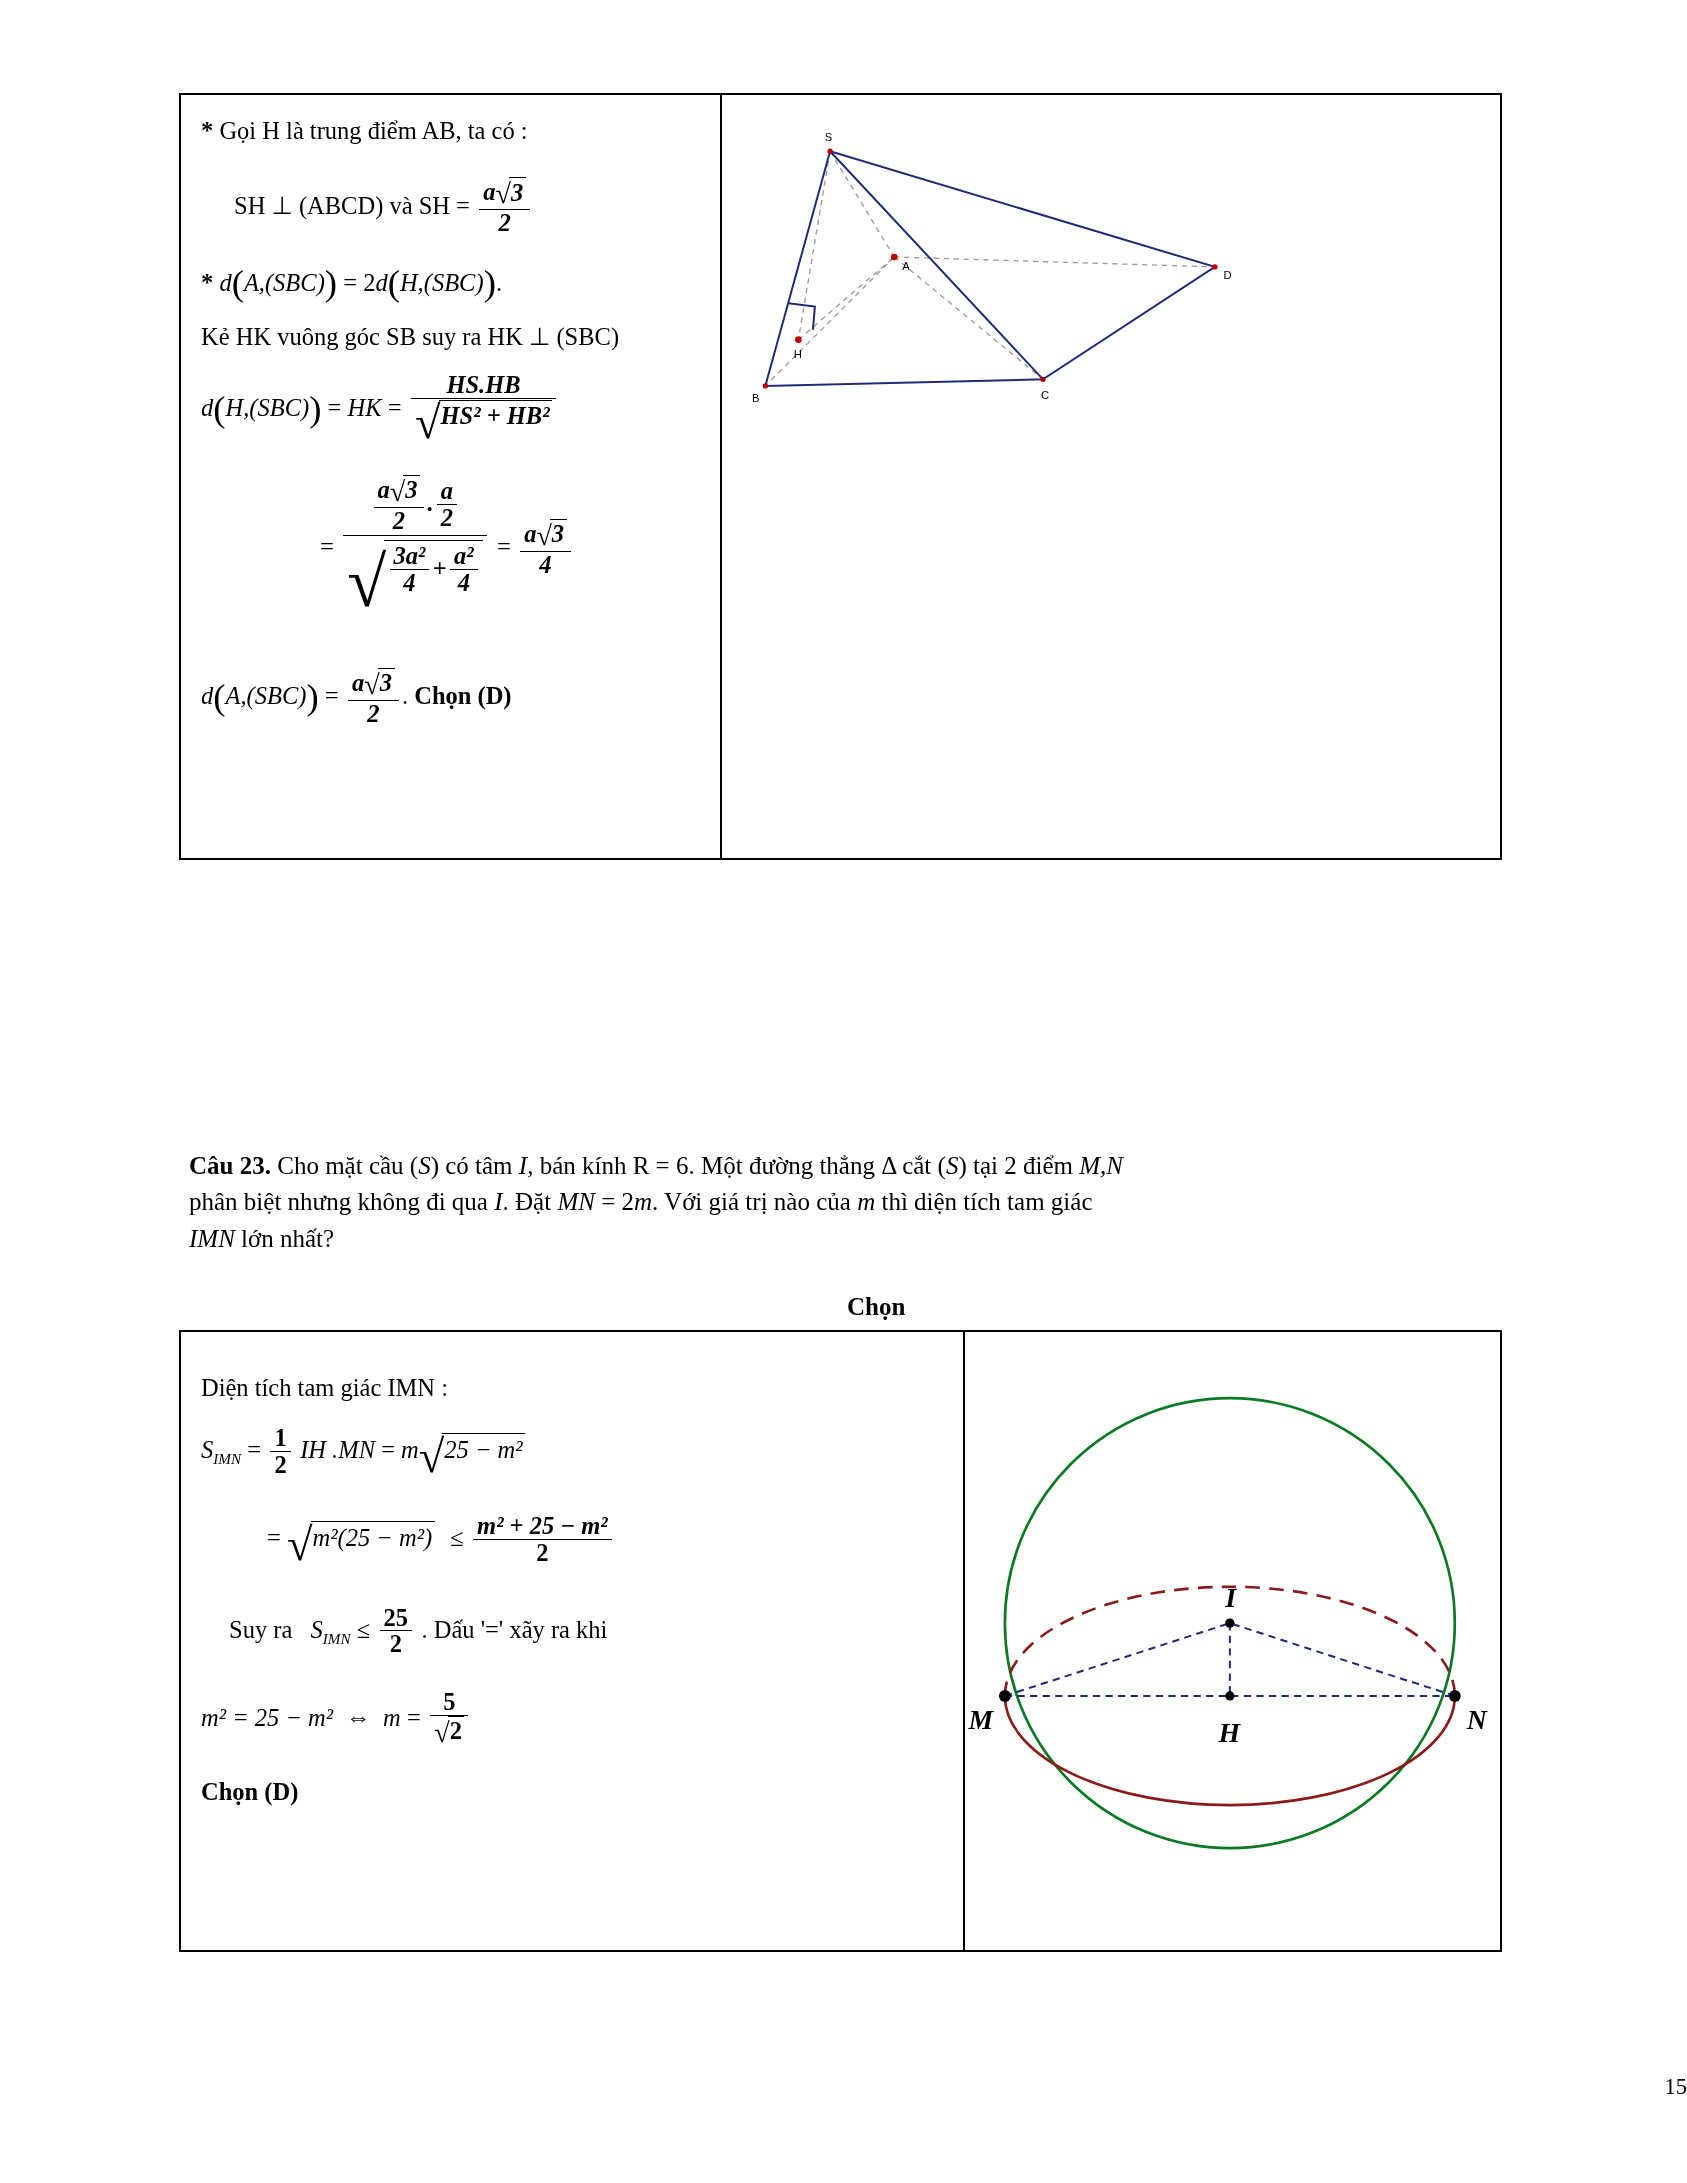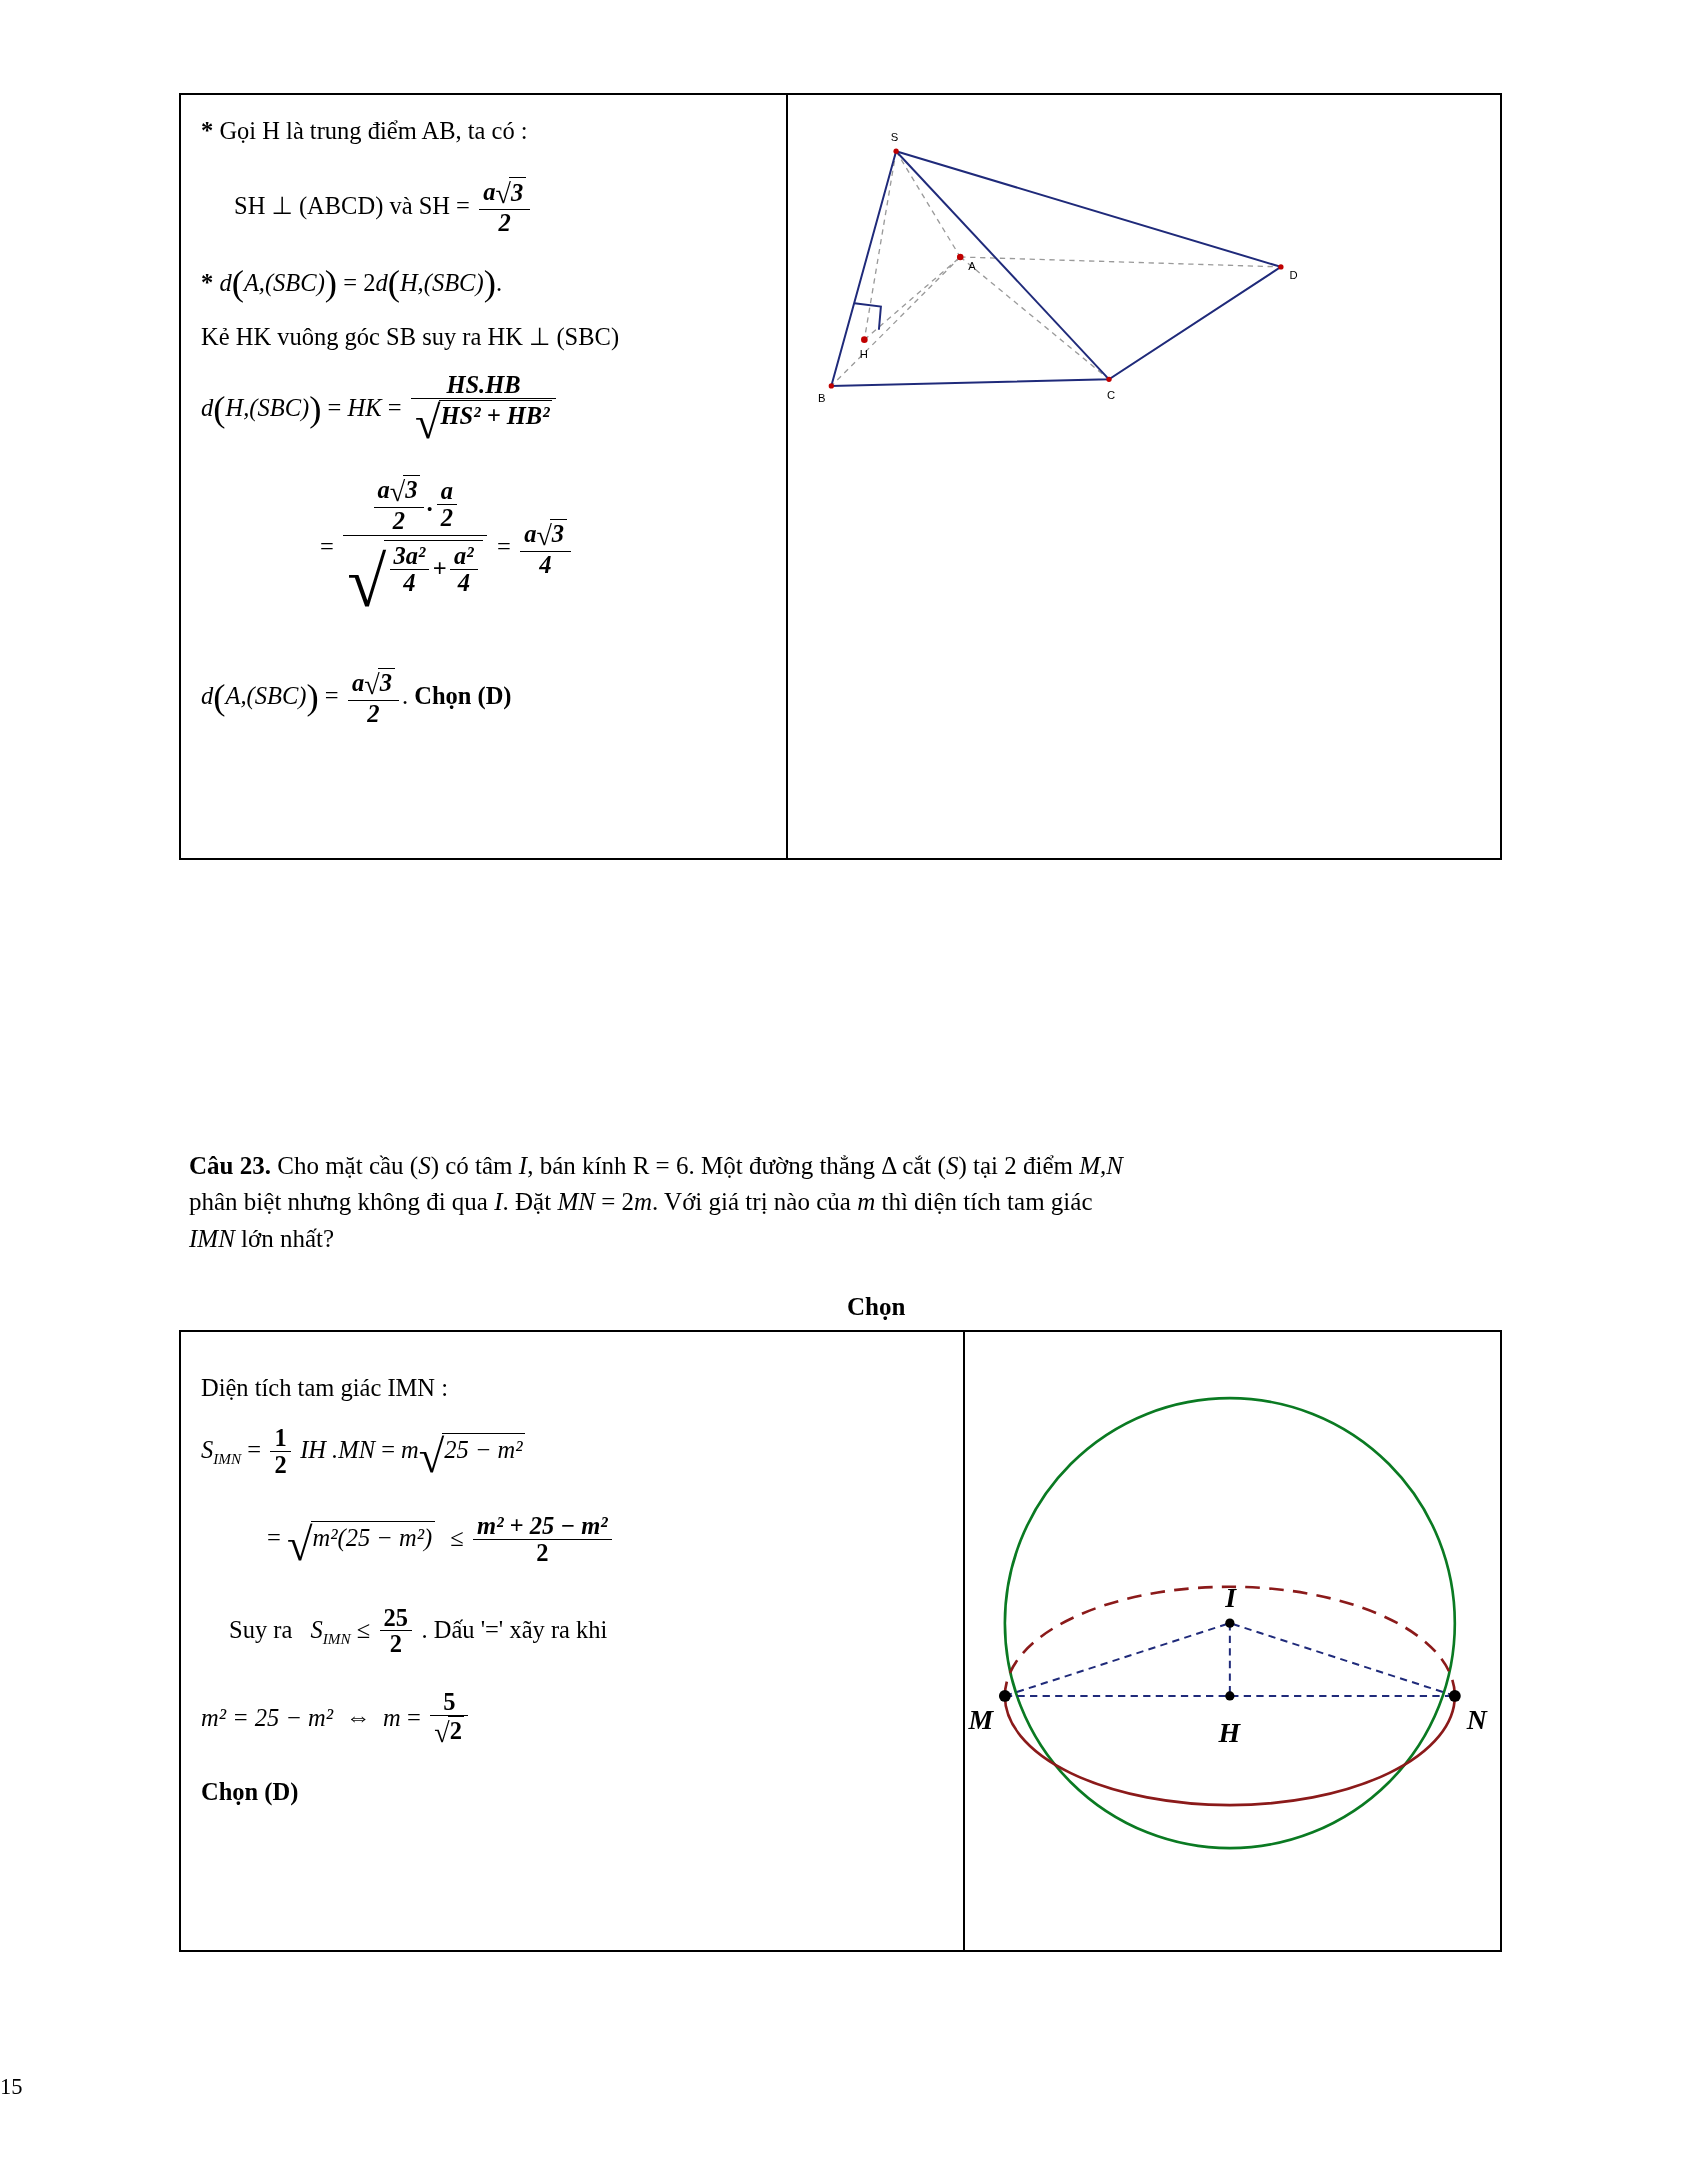--- a/index.html
+++ b/index.html
@@ -107,34 +107,34 @@
   }
   .giai {
     position: absolute;
     font-size: 25px;
     font-weight: bold;
   }
 
   .page-number {
     position: absolute;
     width: 1687px;
-    text-align: left;
+    text-align: right;
     font-size: 22.5px;
   }
 
   svg { display: block; }
 </style>
 </head>
 <body>
 
 <div class="page">
 
   <div class="solution-box" style="left:179px; top:93px; width:1323px; height:767px;">
 
-    <div class="box-left" style="width:605px;">
+    <div class="box-left" style="width:539px;">
 
       <div class="line" style="margin-top:4px;">
         <span class="bold">*</span>
         <span>Gọi H là trung điểm AB, ta có :</span>
       </div>
 
       <div class="line" style="margin-left:33px; margin-top:32px; margin-bottom:22.5px;">
         <span>SH ⊥ (ABCD)  và SH =</span>
         <span class="frac">
           <span class="num">

